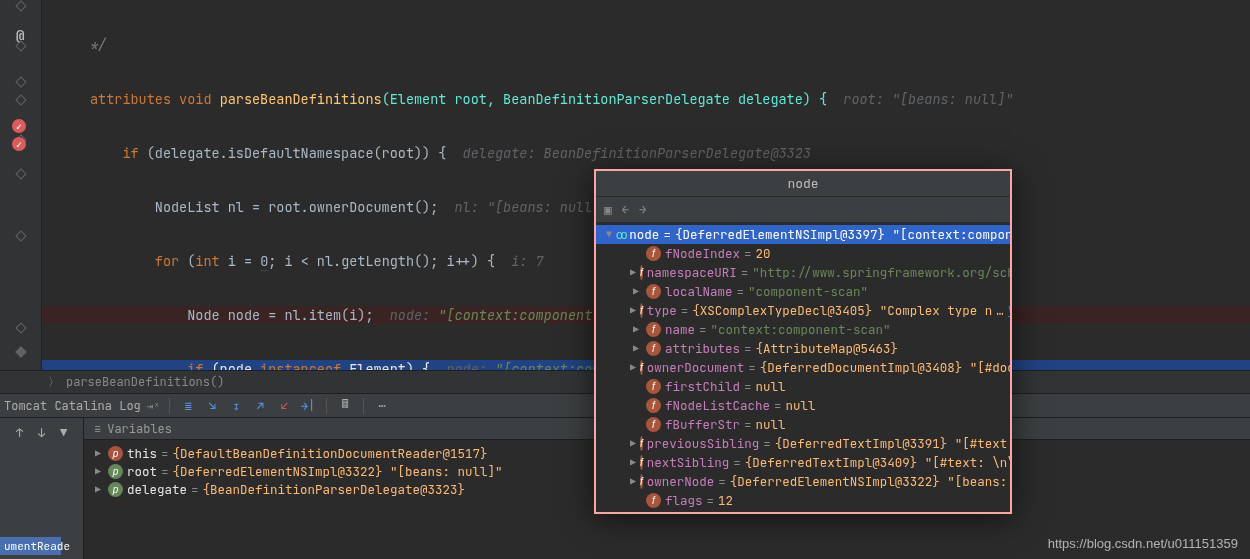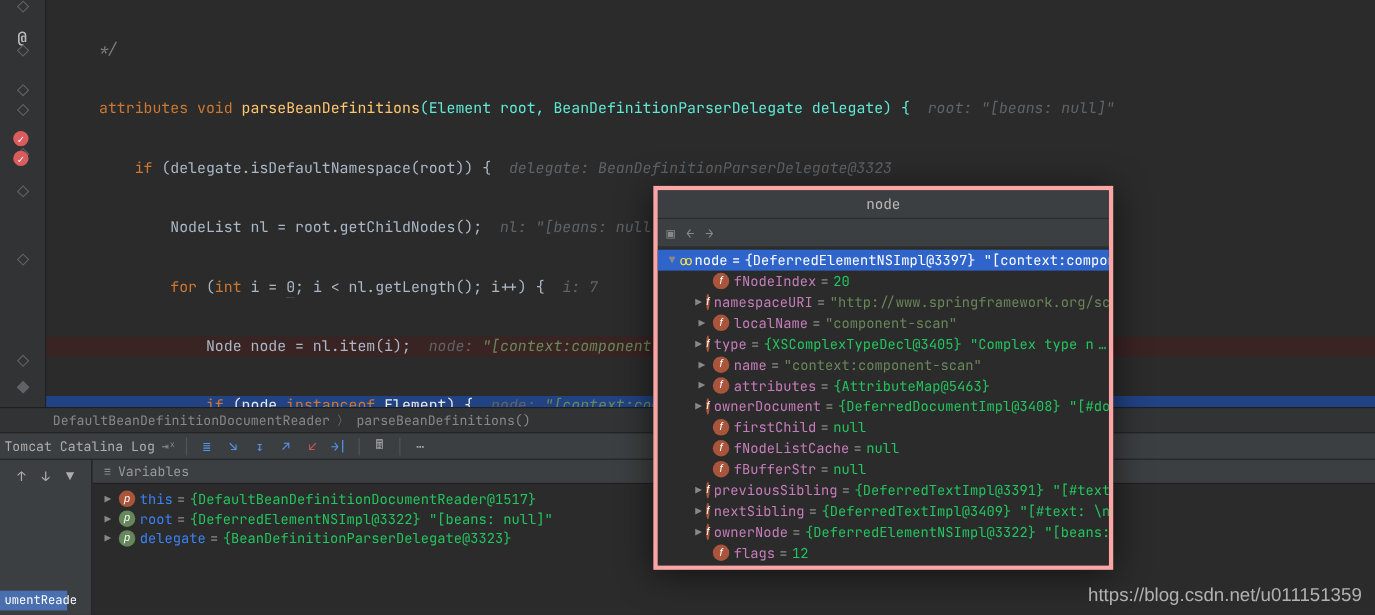--- a/index.html
+++ b/index.html
@@ -83,47 +83,47 @@
   .vars-head {
     height:22px; background:#3c3f41; border-bottom:1px solid #1e1f22;
     display:flex; align-items:center; color:#999; font-size:12px; padding-left:10px; gap:6px;
   }
   .vars-list { padding:4px 8px; font-size:12.5px; }
   .var-row { display:flex; align-items:center; height:18px; gap:4px; white-space:nowrap; }
   .tri { color:#888; font-size:10px; width:12px; text-align:center; }
   .pch { width:15px; height:15px; border-radius:50%; font-family:Arial; background:#a8553c; color:#fff; font-size:10px; display:inline-flex; align-items:center; justify-content:center; font-style:italic; }
   .pch.f { background:#a8553c; }
   .pch.p { background:#66875a; }
-  .vname { color:#3b82f6; }
+  .vname { color:#e5e5e5; }
   .vname.red { color:#c17070; }
   .veq { color:#888; }
-  .vval { color:#22c55e; }
+  .vval { color:#fdba74; }
   .vstr { color:#6a8759; }
 
   .inspect-popup {
     position:absolute; top:169px; left:594px; width:418px;
-    background:#3c3f41; border:4px solid #fca5a5; box-shadow:0 4px 30px rgba(0,0,0,.6);
+    background:#3c3f41; border:2px solid #fca5a5; box-shadow:0 4px 30px rgba(0,0,0,.6);
     font-size:12.5px; color:#adadad;
   }
   .pop-title { height:26px; display:flex; align-items:center; justify-content:center; background:#3c3f41; border-bottom:1px solid #2b2b2b; color:#bbb; font-size:13px;}
   .pop-tool { height:26px; display:flex; align-items:center; background:#3c3f41; padding:0 8px; gap:10px; color:#888; border-bottom:1px solid #2b2b2b;}
   .pop-tree { background:#2b2b2b; padding:2px 0; }
   .pop-row { display:flex; align-items:center; height:19px; padding-left:10px; gap:4px; white-space:nowrap; overflow:hidden; }
   .pop-row.sel { background:#2f65ca; color:#fff; }
   .pop-row.sel .veq, .pop-row.sel .vval, .pop-row.sel .vstr { color:#fff; }
   .pop-row .vname { color:#c77dbb; }
   .pop-row.sel .vname { color:#fff; }
   .indent1 { padding-left:34px; }
   .view-link { color:#287bde; text-decoration:underline; }
   .oo-icon { letter-spacing:-2px; font-family:Arial; font-size:12px; color:#fff;}
-  .pop-row.sel .oo-icon { color:#fde047; }
+  .pop-row.sel .oo-icon { color:#5eead4; }
 
   .watermark {
     position:absolute; bottom:8px; right:12px;
-    color:#c9c9c9; font-family:Arial,sans-serif; font-size:17px;
+    color:#c9c9c9; font-family:Arial,sans-serif; font-size:13px;
     opacity:.85;
   }
 </style>
 </head>
 <body>
 
 <div class="editor">
   <div class="gutter">
     <div class="at" style="top:26px">@</div>
     <div class="bpline" style="top:2px">
@@ -153,40 +153,39 @@
     <div class="bpline" style="top:348px">
         <div class="diamond filled"></div>
       </div>
     <div class="breakpt" style="top:119px">✓</div>
     <div class="breakpt" style="top:137px">✓</div>
   </div>
   <div class="code">
     <div class="line"><span class="cmt">*/</span></div>
     <div class="line"><span class="kw">attributes</span> <span class="kw">void</span> <span class="ident">parseBeanDefinitions</span><span class="param">(Element root, BeanDefinitionParserDelegate delegate) {</span><span class="hint">  root: "[beans: null]"  </span></div>
     <div class="line">    <span class="kw">if</span><span> (delegate.isDefaultNamespace(root)) {</span><span class="hint">  delegate: BeanDefinitionParserDelegate@3323</span></div>
-    <div class="line">        <span>NodeList nl = root.getChildNodes();</span><span class="hint">  nl: "[beans: null]"  root: "[beans: null]"</span></div>
+    <div class="line">        <span>NodeList nl = root.ownerDocument();</span><span class="hint">  nl: "[beans: null]"  root: "[beans: null]"</span></div>
     <div class="line">        <span class="kw">for</span><span> (</span><span class="kw">int</span><span> i = </span><span class="uline">0</span><span>; i &lt; nl.getLength(); i++) {</span><span class="hint">  i: 7</span></div>
     <div class="line bp-line">            <span>Node node = nl.item(i);</span><span class="hint">  node: </span><span class="hint-str">"[context:component-scan: null]"</span><span class="hint">  nl: "[beans: null]"  i: 7</span></div>
     <div class="line exec-line">            <span class="kw">if</span><span> (node </span><span class="kw">instanceof</span><span> Element) {</span><span class="hint">  node: </span><span class="hint-str">"[context:component-scan: null]"</span></div>
     
     
     
     
     
     
     
     
     
     
     
   </div>
 </div>
 
 <div class="breadcrumbs">
-  <span>DefaultBeanDefinitionDocumentReader</span>
   <span>〉</span>
   <span>parseBeanDefinitions()</span>
 </div>
 
 <div class="bottom-tabs">
   <span>Tomcat Catalina Log</span>
   <span class="pin">⇥ˣ</span>
   <div class="sep"></div>
   <span class="tb-icon blue">≣</span>
   <span class="tb-icon blue">↘</span>

